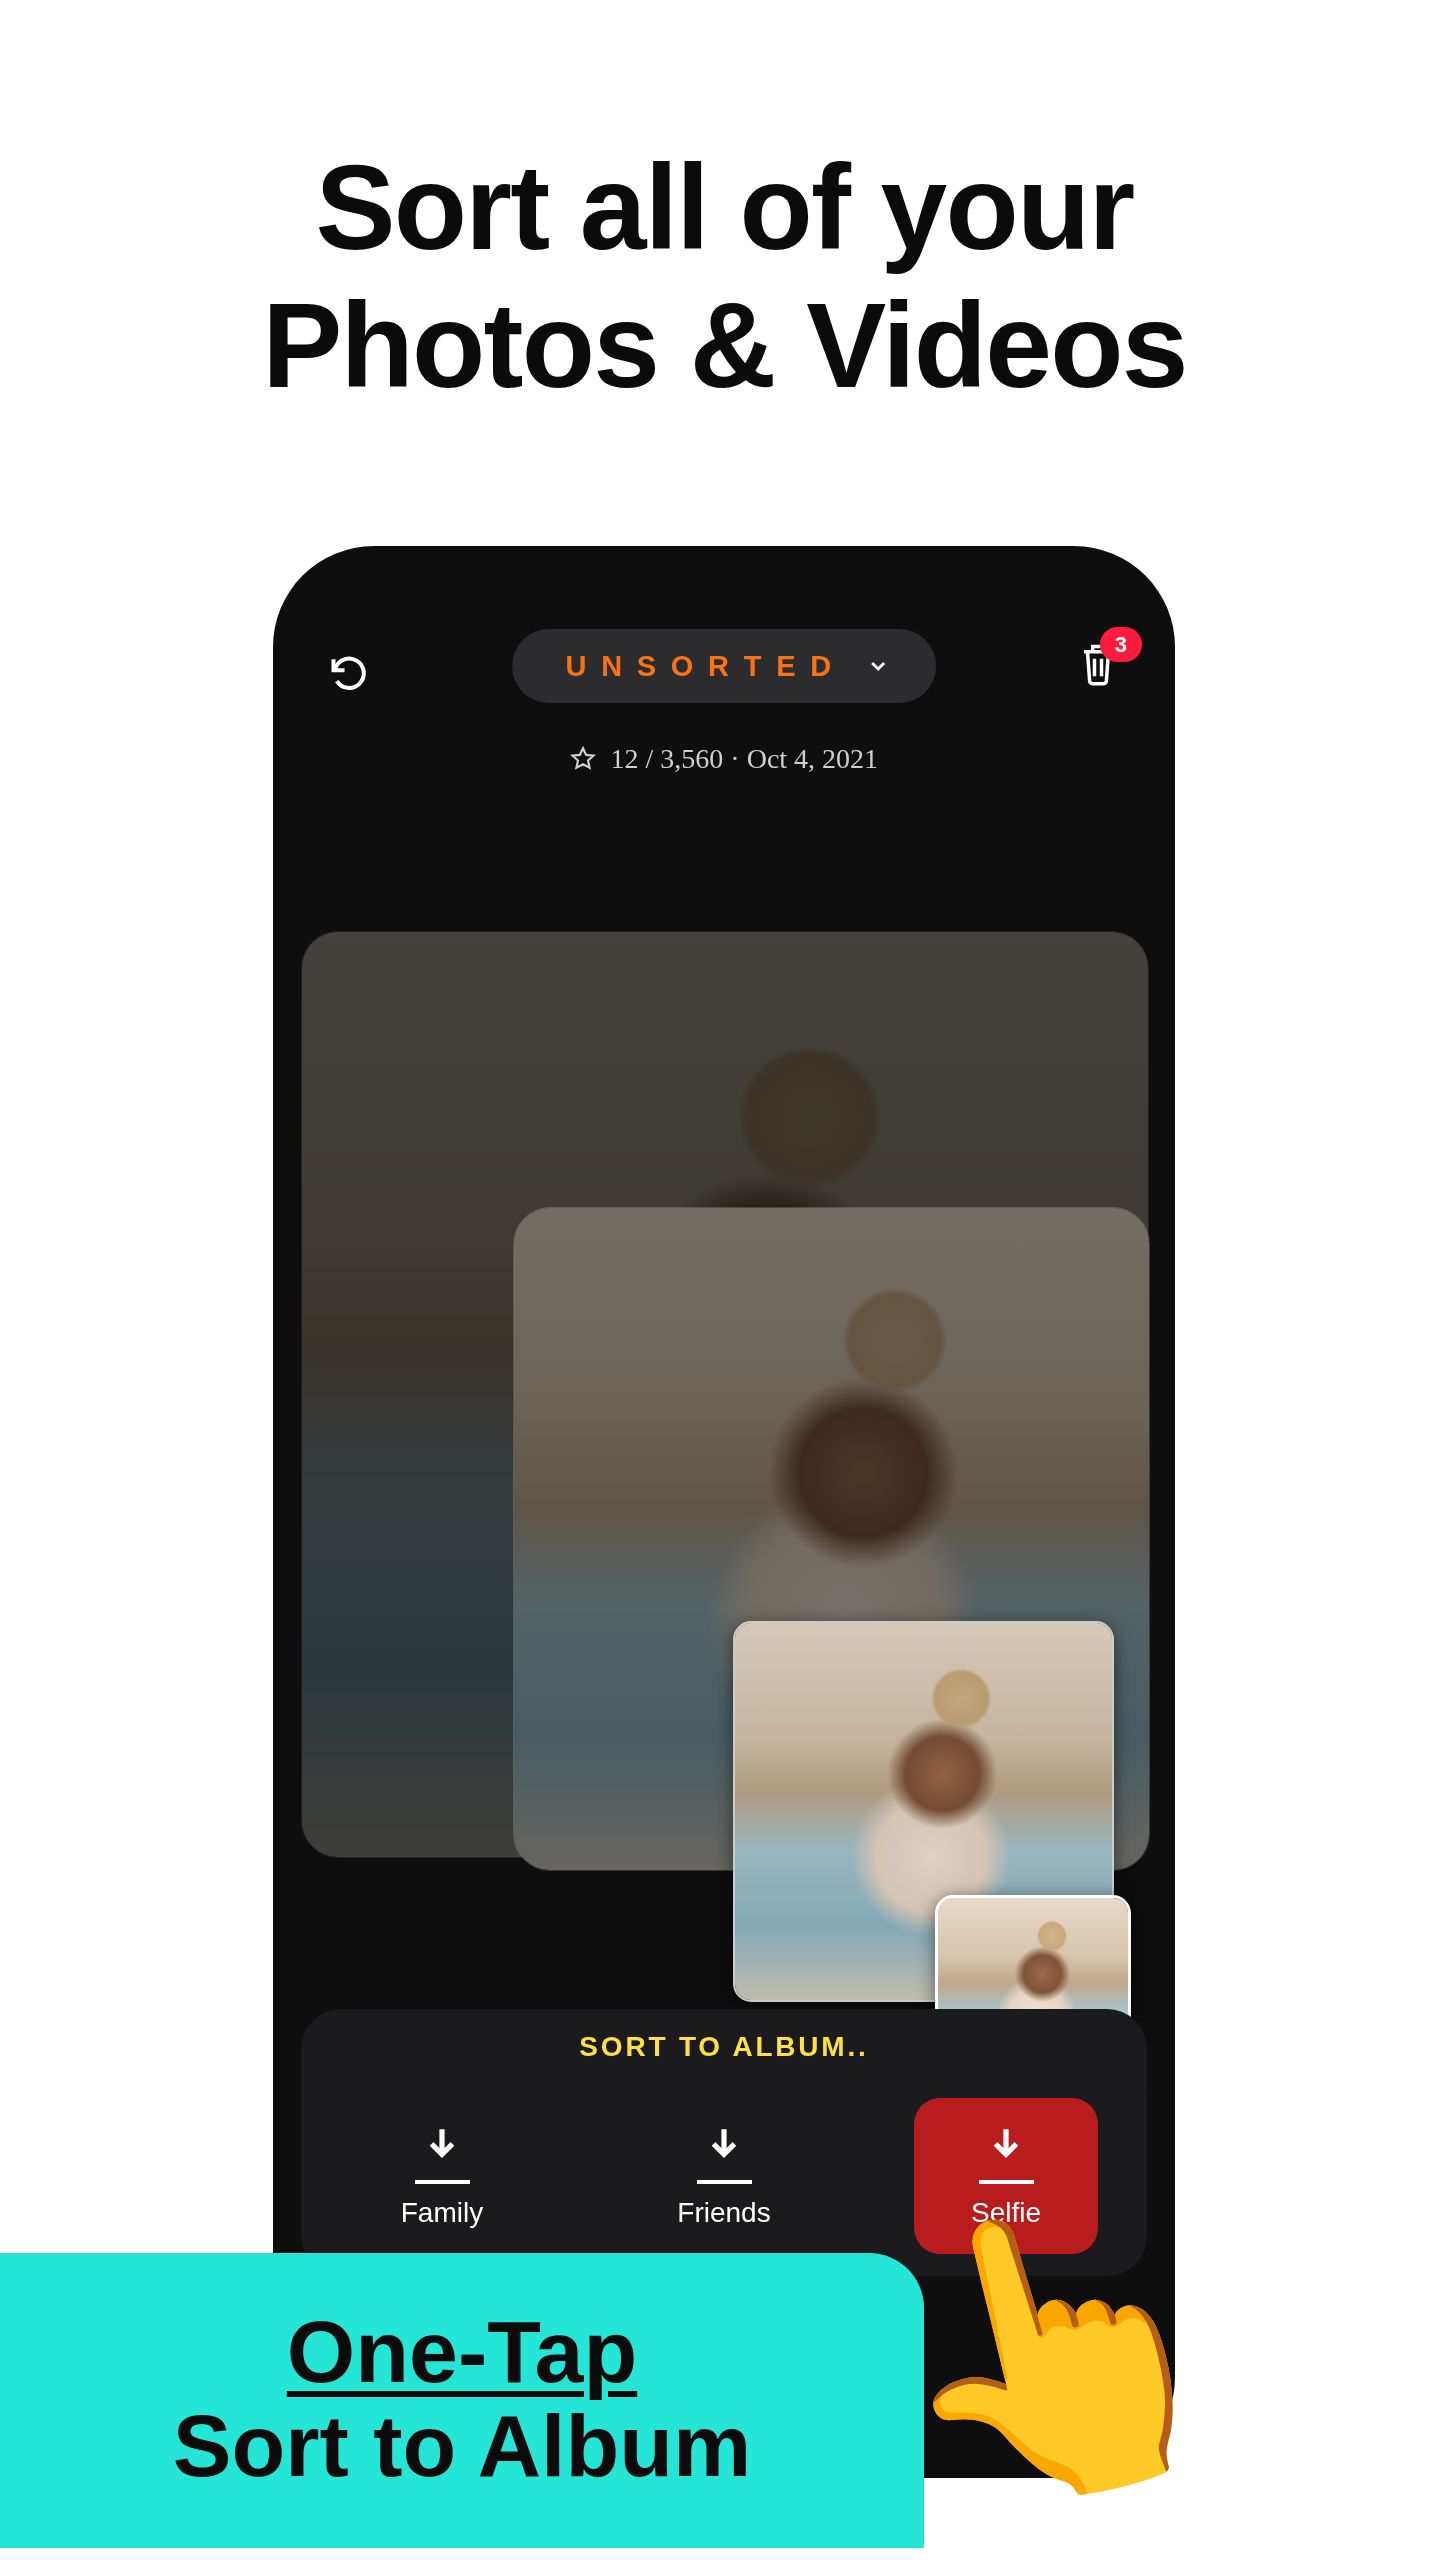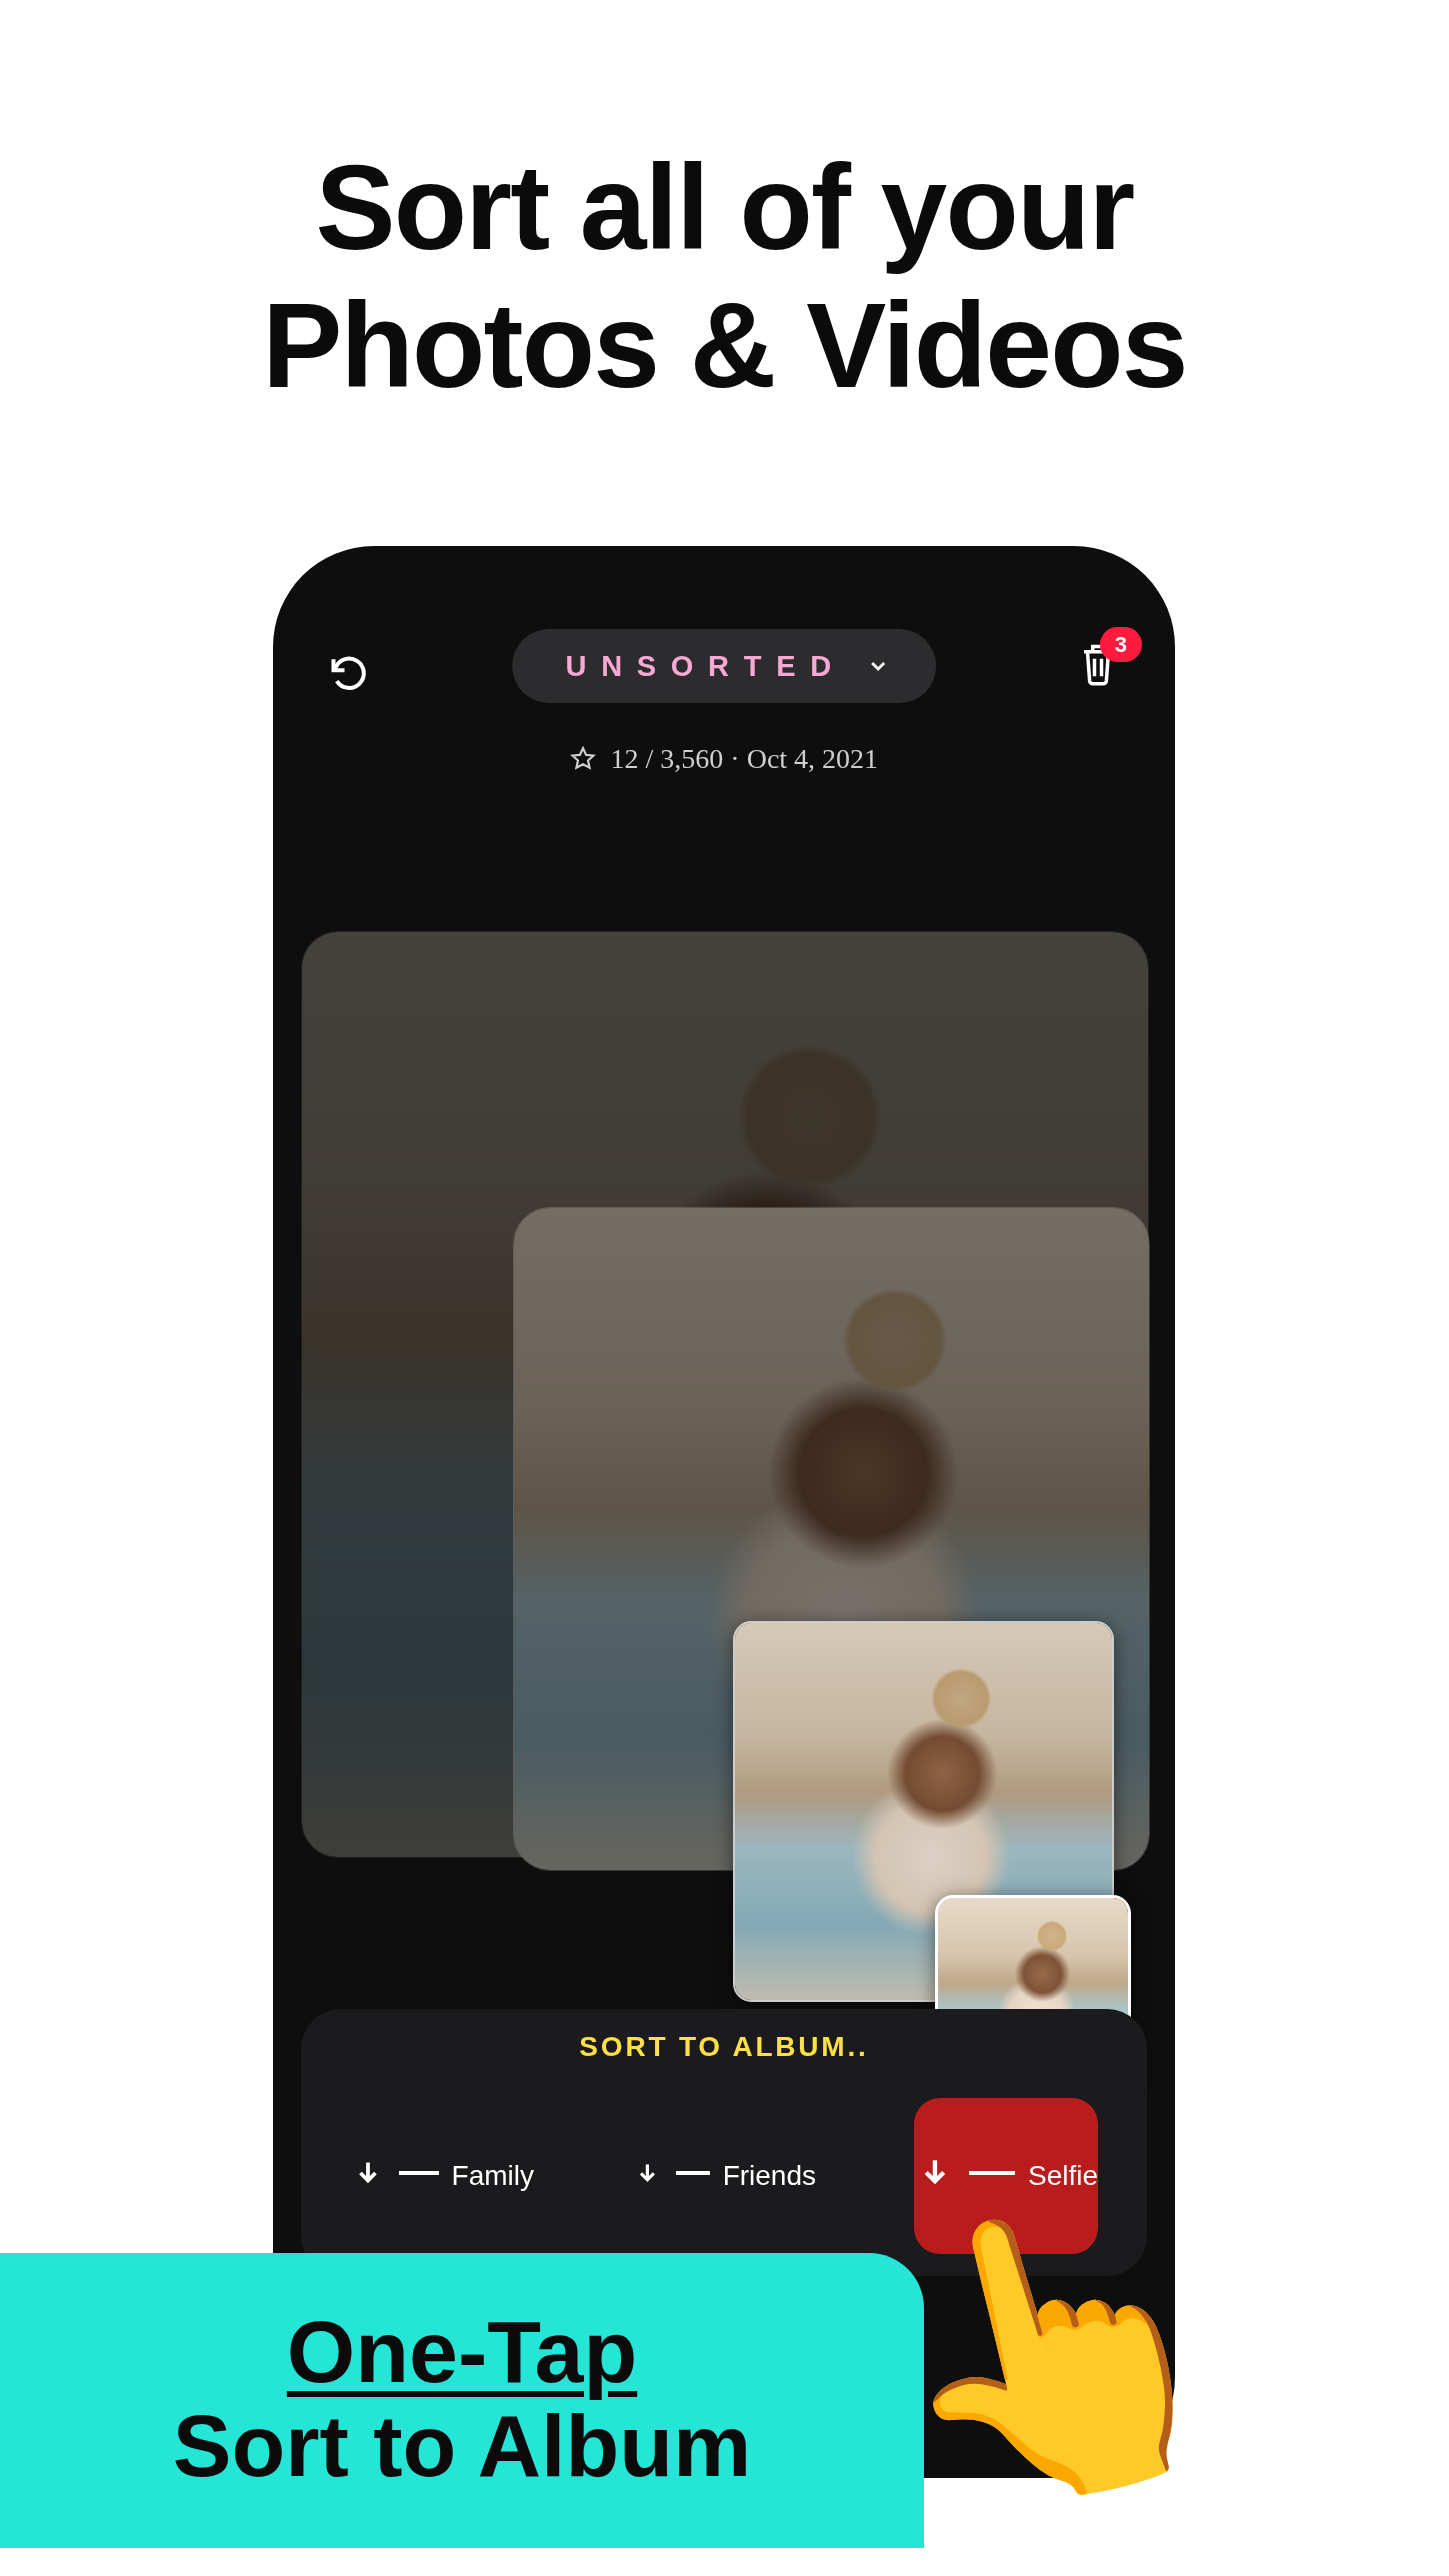--- a/index.html
+++ b/index.html
@@ -61,21 +61,21 @@
     top: 0;
     height: 74px;
     padding: 0 46px;
     background: #2c2c2e;
     border-radius: 37px;
     display: flex;
     align-items: center;
     gap: 20px;
   }
   .filter-label {
-    color: #f9a8d4;
+    color: #f97316;
     font-size: 29px;
     font-weight: 600;
     letter-spacing: 14.7px;
     padding-left: 7.4px;
   }
   .filter-pill svg { width: 24px; height: 24px; }
   .trash-btn {
     position: absolute;
     right: 46px;
     top: 9.2px;
@@ -175,23 +175,23 @@
     left: 0;
     width: 100%;
     display: flex;
     justify-content: space-around;
   }
   .album {
     width: 184px;
     height: 156px;
     border-radius: 26px;
     display: flex;
-    flex-direction: row;
-    align-items: center;
-    justify-content: flex-start;
+    flex-direction: column;
+    align-items: center;
+    justify-content: center;
     gap: 13px;
   }
   .album.highlight { background: #b91c1c; }
   .album svg { width: 50px; height: 50px; stroke:#fff; }
   .album-underline { width: 55px; height: 3.7px; background:#fff; margin-top:-5.5px;}
   .album-label { color: #fff; font-size: 28px; font-weight: 500; }
   
   .banner {
     position: absolute;
     top: 2253px;

